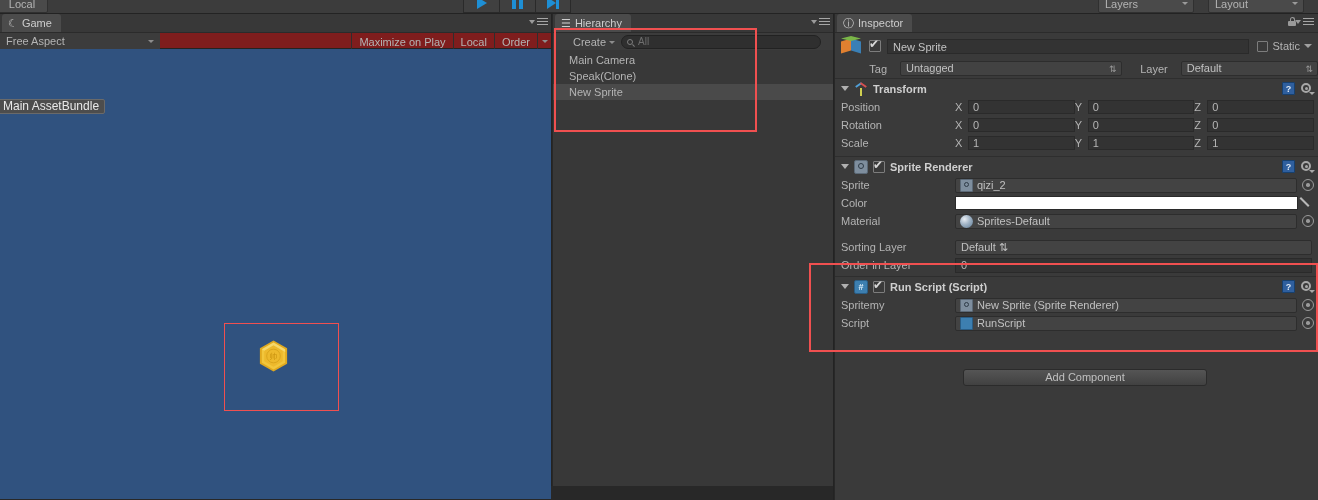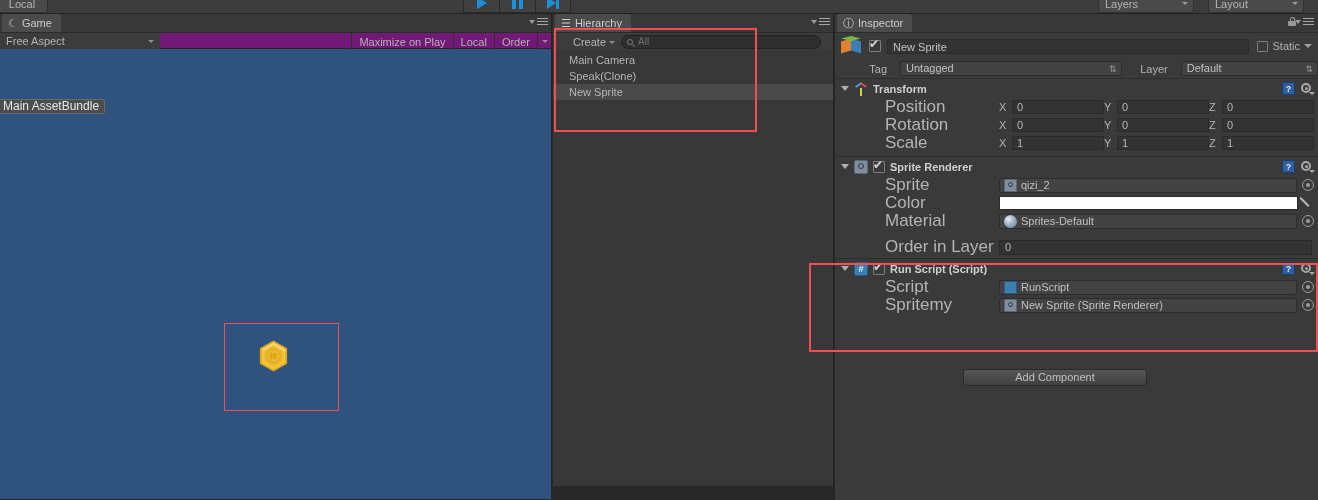--- a/index.html
+++ b/index.html
@@ -44,21 +44,21 @@
   .menu-ico .car { width:0;height:0;border-left:3px solid transparent;border-right:3px solid transparent;border-top:4px solid #9a9a9a;}
   .menu-ico .bars { display:flex; flex-direction:column; gap:2px; }
   .menu-ico .bars i { display:block; width:11px;height:1px;background:#a6a6a6; }
   .lock-ico { position:absolute; right:22px; top:3px; width:8px;height:9px; }
   .lock-ico .bd { position:absolute; bottom:0; width:8px;height:5px;background:#9a9a9a;border-radius:1px;}
   .lock-ico .sh { position:absolute; top:0; left:1.5px; width:5px;height:5px;border:1.5px solid #9a9a9a;
                   border-bottom:none;border-top-left-radius:3px;border-top-right-radius:3px;}
 
   
   #game-panel { left:0px; top:14px; width:552px; height:472px; background:#383838; border:none; }
-  #game-toolbar { position:absolute; left:0; top:18px; width:552px; height:17px; background:#701a75;
+  #game-toolbar { position:absolute; left:0; top:18px; width:552px; height:17px; background:#7f1d1d;
                   border-top:1px solid #2b2b2b; border-bottom:1px solid #232323; }
   .aspect-dd { position:absolute; left:0px; top:0px; width:160px; height:17px; background:#3c3c3c;
                color:#b4b4b4; font-size:11px; line-height:17px; padding-left:6px; }
   .aspect-dd .arw { position:absolute; right:6px; top:7px; width:0;height:0;
                border-left:3px solid transparent;border-right:3px solid transparent;border-top:3px solid #8d8d8d;}
   .gt-right { position:absolute; right:0; top:0; height:17px; display:flex; align-items:stretch; }
   .gt-item { display:flex; align-items:center; padding:0 7px; font-size:11px; color:#b4b4b4;
              border-left:1px solid #2e2e2e; }
   .gt-item.sm { padding:0 4px; }
   .gt-item .arw { width:0;height:0;border-left:3px solid transparent;border-right:3px solid transparent;border-top:3px solid #8d8d8d;}
@@ -137,21 +137,21 @@
   .icon-transform { background:transparent; }
   .icon-transform .ax { position:absolute; left:6px; bottom:0; width:1.5px; height:8px; background:#cfcf50; }
   .icon-transform .ay { position:absolute; left:1px; top:2px; width:7px; height:1.5px; background:#50a0d8; transform:rotate(-35deg); }
   .icon-transform .az { position:absolute; right:1px; top:2px; width:7px; height:1.5px; background:#d85050; transform:rotate(35deg); }
   .icon-sprite { background:#7e8e9e; border:1px solid #5c6a78; }
   .icon-sprite .inner { position:absolute; left:3px; top:2.5px; width:6px; height:6px; border:1.5px solid #2e3b47; border-radius:50%; }
   .icon-script { background:#3d7fb0; border:1px solid #2a5d85; color:#dff0fb; font-size:9px;
                  text-align:center; line-height:12px; font-weight:bold; }
 
   .row { display:flex; align-items:center; height:18px; padding-left:6px; }
-  .row-label { color:#b4b4b4; font-size:17px; width:114px;margin-left:44px; }
+  .row-label { color:#b4b4b4; font-size:11px; width:114px; }
   .vec3 { display:flex; flex:1; gap:0; padding-right:4px; }
   .vec-cell { display:flex; align-items:center; flex:1; gap:3px; }
   .vec-cell .ax { color:#b4b4b4; font-size:11px; width:10px; }
   .num-field { flex:1; height:14px; background:#333; border:1px solid #2a2a2a; color:#b6b6b6;
                font-size:11px; line-height:12px; padding-left:4px; }
   .obj-field { flex:1; height:15px; background:#434343; border:1px solid #2d2d2d; border-radius:2px;
                color:#c0c0c0; font-size:11px; line-height:13px; padding-left:4px;
                display:flex; align-items:center; gap:4px; margin-right:2px; }
   .obj-dot { width:13px; height:13px; flex:none; position:relative; border-radius:1px; }
   .dot-sprite { background:#7e8e9e; border:1px solid #5c6a78; }
@@ -161,21 +161,21 @@
   .target-ico { width:12px; height:12px; flex:none; margin-left:3px; margin-right:4px; position:relative; }
   .target-ico .o { position:absolute; inset:0; border:1.5px solid #9a9a9a; border-radius:50%; }
   .target-ico .i { position:absolute; left:4px; top:4px; width:3.5px; height:3.5px; background:#9a9a9a; border-radius:50%; }
   .color-field { flex:1; height:14px; background:#ffffff; border:1px solid #2a2a2a; margin-right:2px; }
   .eyedrop { width:14px; height:14px; flex:none; margin-right:4px; position:relative; }
   .eyedrop .st { position:absolute; left:1px; top:1px; width:12px; height:2px; background:#b8b8b8; transform:rotate(45deg); transform-origin:left top;}
   .wide-field { flex:1; height:15px; background:#434343; border:1px solid #2d2d2d; border-radius:2px;
                color:#c0c0c0; font-size:11px; line-height:13px; padding-left:5px; position:relative; margin-right:6px;}
   .flat-field { flex:1; height:15px; background:#333; border:1px solid #2a2a2a; color:#b6b6b6;
                font-size:11px; line-height:13px; padding-left:5px; margin-right:6px; }
-  #add-component-btn { position:absolute; left:128px; top:336px; width:184px; height:17px;
+  #add-component-btn { position:absolute; left:128px; top:336px; width:244px; height:17px;
         background:linear-gradient(#555,#414141); border:1px solid #2b2b2b; border-radius:3px;
         color:#c0c0c0; font-size:11px; line-height:15px; text-align:center; }
   #inspector-highlight { position:absolute; left:809px; top:263px; width:509px; height:89px;
         border:2px solid #f05050; pointer-events:none; }
   .vline { position:absolute; top:0; bottom:0; width:1px; background:#232323; }
 </style>
 </head>
 <body>
 
 <div class="root">
@@ -472,20 +472,27 @@
           <span>Sprites-Default</span>
         </span>
         <span class="target-ico">
             <i class="o"></i>
             <i class="i"></i>
           </span>
       </div>
 
       <div style="height:8px;"></div>
 
+      <div class="row">
+        <span class="row-label">Sorting Layer</span>
+        <span class="wide-field">
+          <span>Default</span>
+          <span class="updn">⇅</span>
+        </span>
+      </div>
 
       <div class="row">
         <span class="row-label">Order in Layer</span>
         <span class="flat-field">0</span>
       </div>
 
       <div class="comp-sep" style="margin-top:2px;"></div>
 
       <div class="comp-header">
         <span class="foldout"></span>
@@ -498,44 +505,44 @@
           <span class="help-ico">?</span>
           <span class="gear-ico">
               <i class="g"></i>
               <i class="gc"></i>
               <i class="gcar"></i>
             </span>
         </span>
       </div>
 
       <div class="row">
+        <span class="row-label">Spritemy</span>
+        <span class="obj-field">
+          <span class="obj-dot dot-sprite">
+              <i class="i"></i>
+            </span>
+          <span>New Sprite (Sprite Renderer)</span>
+        </span>
+        <span class="target-ico">
+            <i class="o"></i>
+            <i class="i"></i>
+          </span>
+      </div>
+
+      <div class="row">
         <span class="row-label">Script</span>
         <span class="obj-field">
           <span class="obj-dot dot-script"></span>
           <span>RunScript</span>
         </span>
         <span class="target-ico">
             <i class="o"></i>
             <i class="i"></i>
           </span>
       </div>
 
-      <div class="row">
-        <span class="row-label">Spritemy</span>
-        <span class="obj-field">
-          <span class="obj-dot dot-sprite">
-              <i class="i"></i>
-            </span>
-          <span>New Sprite (Sprite Renderer)</span>
-        </span>
-        <span class="target-ico">
-            <i class="o"></i>
-            <i class="i"></i>
-          </span>
-      </div>
-
       <div id="add-component-btn">Add Component</div>
     </div>
   </div>
 
   <div id="inspector-highlight"></div>
 
 </div>
 
 </body></html>

